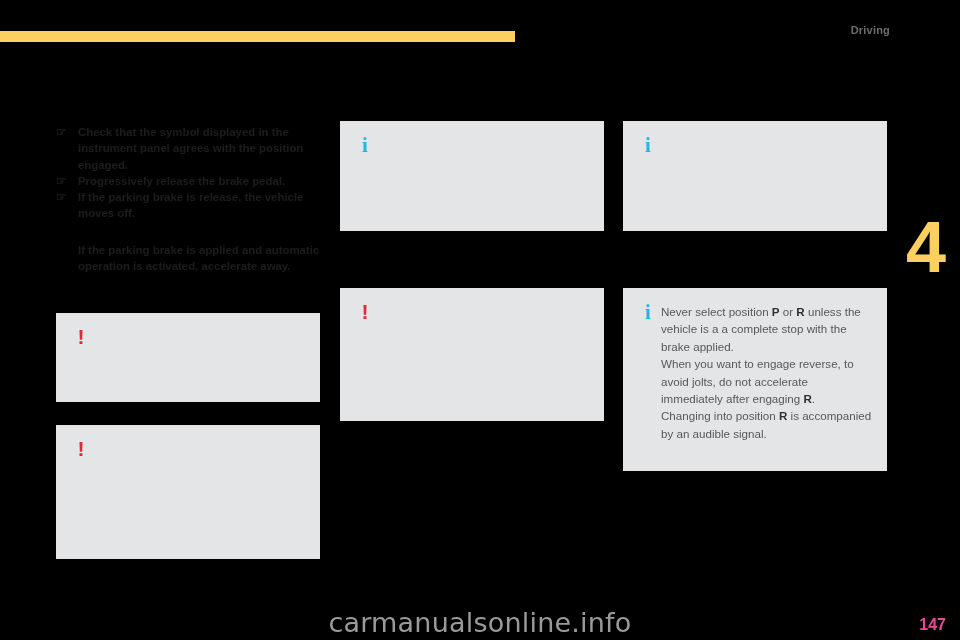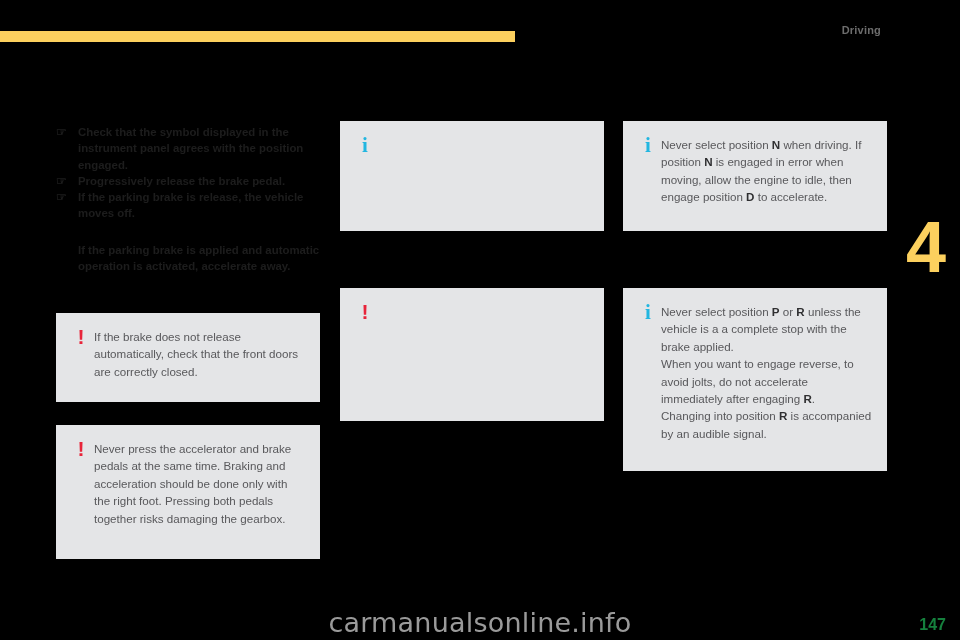--- a/index.html
+++ b/index.html
@@ -19,21 +19,21 @@
   #yellow-rule {
     position: absolute;
     left: 0;
     top: 31px;
     width: 515px;
     height: 11px;
     background: #fcd05e;
   }
   #chapter-title {
     position: absolute;
-    right: 79px;
+    right: 70px;
     top: 24px;
     font-size: 11px;
     font-weight: bold;
     color: #6d6d6d;
     letter-spacing: 0.2px;
   }
 
   
   #chapter-tab {
     position: absolute;
@@ -135,21 +135,21 @@
     text-align: center;
     color: #9a9a9a;
     font-size: 27px;
     letter-spacing: 0.2px;
     font-family: "DejaVu Sans", sans-serif;
   }
   #page-number {
     position: absolute;
     right: 14px;
     bottom: 6px;
-    color: #15803d;
+    color: #ec4899;
     font-size: 16px;
     font-weight: bold;
     font-family: "Liberation Sans", sans-serif;
   }
 </style>
 </head>
 <body>
 
 <div id="yellow-rule"></div>
 <div id="chapter-title">Driving</div>
@@ -181,32 +181,29 @@
 <div class="notice" id="notice-idle">
   <span class="notice-symbol sym-info">i</span>
 </div>
 
 <div class="notice" id="notice-children">
   <span class="notice-symbol sym-warn">!</span>
 </div>
 
 <div class="notice" id="notice-neutral">
   <span class="notice-symbol sym-info">i</span>
-  <span class="notice-body">Never select position <b>N</b> when driving. If position <b>N</b> is engaged in error when moving, allow the engine to idle, then engage position <b>D</b> to accelerate.</span>
 </div>
 
 <div class="notice" id="notice-park-rev">
   <span class="notice-symbol sym-info">i</span>
   <span class="notice-body">Never select position <b>P</b> or <b>R</b> unless the vehicle is a a complete stop with the brake applied.<br>When you want to engage reverse, to avoid jolts, do not accelerate immediately after engaging <b>R</b>.<br>Changing into position <b>R</b> is accompanied by an audible signal.</span>
 </div>
 
 <div class="notice" id="notice-brake">
   <span class="notice-symbol sym-warn">!</span>
-  <span class="notice-body">If the brake does not release automatically, check that the front doors are correctly closed.</span>
 </div>
 
 <div class="notice" id="notice-pedals">
   <span class="notice-symbol sym-warn">!</span>
-  <span class="notice-body">Never press the accelerator and brake pedals at the same time. Braking and acceleration should be done only with the right foot. Pressing both pedals together risks damaging the gearbox.</span>
 </div>
 
 <div id="watermark">carmanualsonline.info</div>
 <div id="page-number">147</div>
 
 </body></html>

